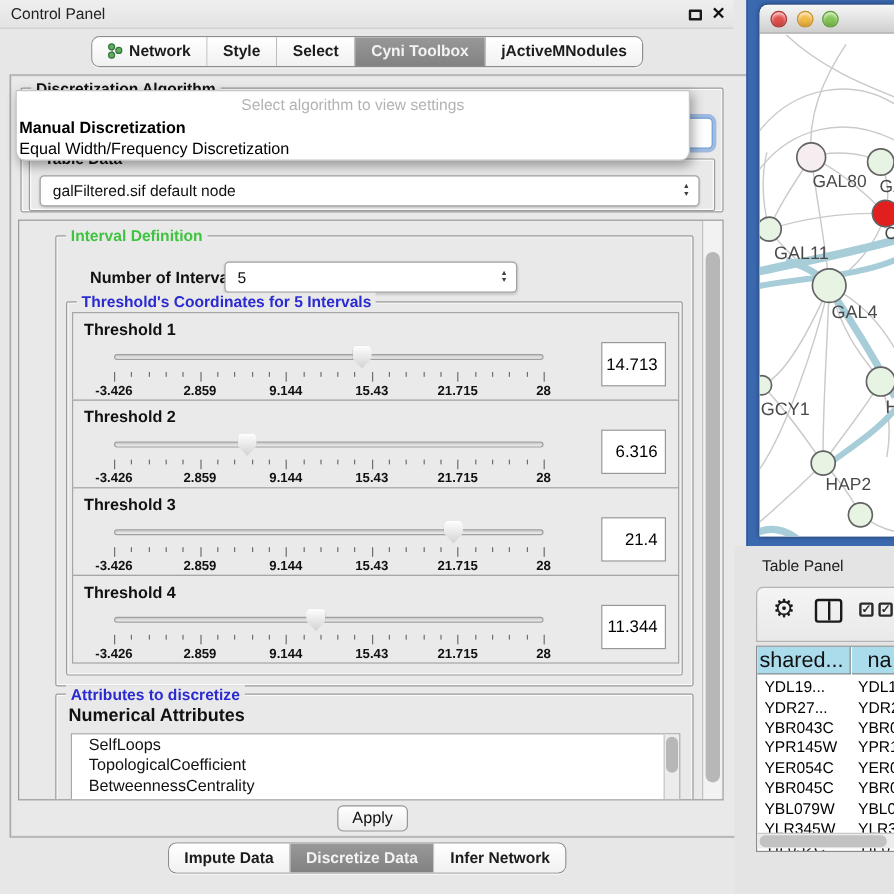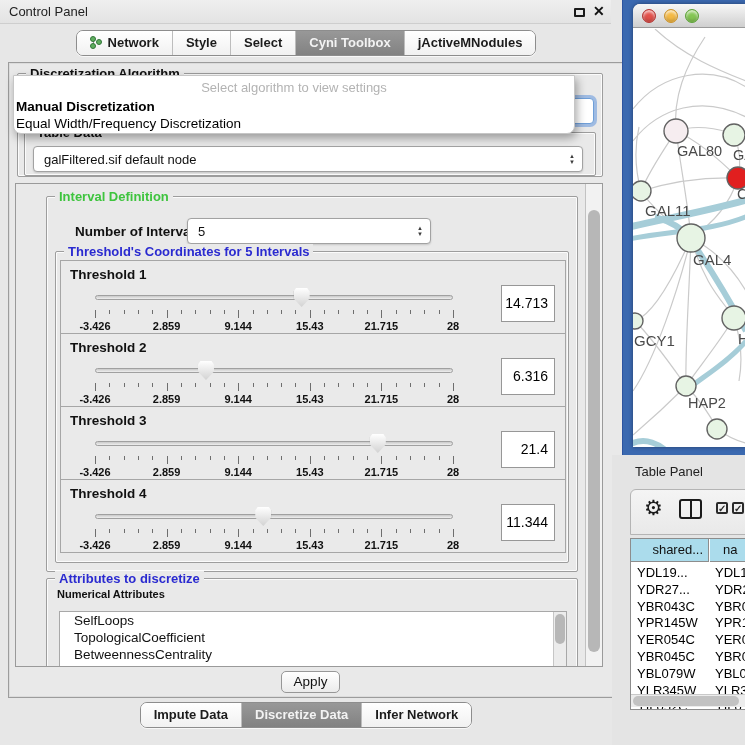--- a/index.html
+++ b/index.html
@@ -103,21 +103,21 @@
               background:linear-gradient(#f4f4f4,#e9e9e9);border:1px solid #b4b4b4;border-radius:6px 0 0 0;}
   .gear{position:absolute;left:13px;top:6px;font-size:21px;color:#1a1a1a;line-height:24px;}
   .splitic{position:absolute;left:48px;top:9px;width:23px;height:20px;border:2px solid #1a1a1a;border-radius:3px;}
   .splitic i{position:absolute;left:50%;top:0;width:2px;height:100%;background:#1a1a1a;transform:translateX(-50%);}
   .cb{position:absolute;top:12px;width:12px;height:12px;border:2px solid #2a2a2a;border-radius:2px;
       font-size:10px;line-height:9px;text-align:center;color:#2a2a2a;font-weight:700;}
 
   .dtable{position:absolute;left:18px;top:83px;width:120px;height:172px;background:#fff;
           border:1px solid #8d8d8d;overflow:hidden;}
   .hcell{position:absolute;top:0;height:23px;background:#abdcec;border-bottom:1px solid #8d8d8d;
-         font-size:13px;color:#111;line-height:22px;}
+         font-size:18px;color:#111;line-height:22px;}
   .trow{position:absolute;width:100%;font-size:13px;color:#000;white-space:nowrap;}
   .trow .c2{position:absolute;left:84px;top:0;}
   .hscroll{position:absolute;left:0;bottom:2px;width:100%;height:13px;background:#ececec;border-top:1px solid #c9c9c9;}
   .hscroll .thumb{position:absolute;left:2px;top:1px;width:106px;height:10px;background:#c2c2c2;border-radius:5px;}
 </style>
 </head>
 <body>
 
 <div class="root">
 
@@ -346,21 +346,21 @@
                   <div class="handle" style="left: 46.9993%;"></div>
                 </div>
                 <div class="vbox">11.344</div>
               </div>
             </div>
         </div>
       </div>
 
       <div class="group" style="left:30px;top:394px;width:532px;height:96px;">
         <span class="glabel blue">Attributes to discretize</span>
-        <span class="abs" style="left:10px;top:9px;font-size:11px;font-weight:700;">Numerical Attributes</span>
+        <span class="abs" style="left:10px;top:9px;font-size:15px;font-weight:700;">Numerical Attributes</span>
         <div class="listbox" id="attr-list">
 
         <div class="li">SelfLoops</div>
             <div class="li">TopologicalCoefficient</div>
             <div class="li">BetweennessCentrality</div>
             <div class="lscroll">
               <div class="thumb"></div>
             </div>
           </div>
       </div>

